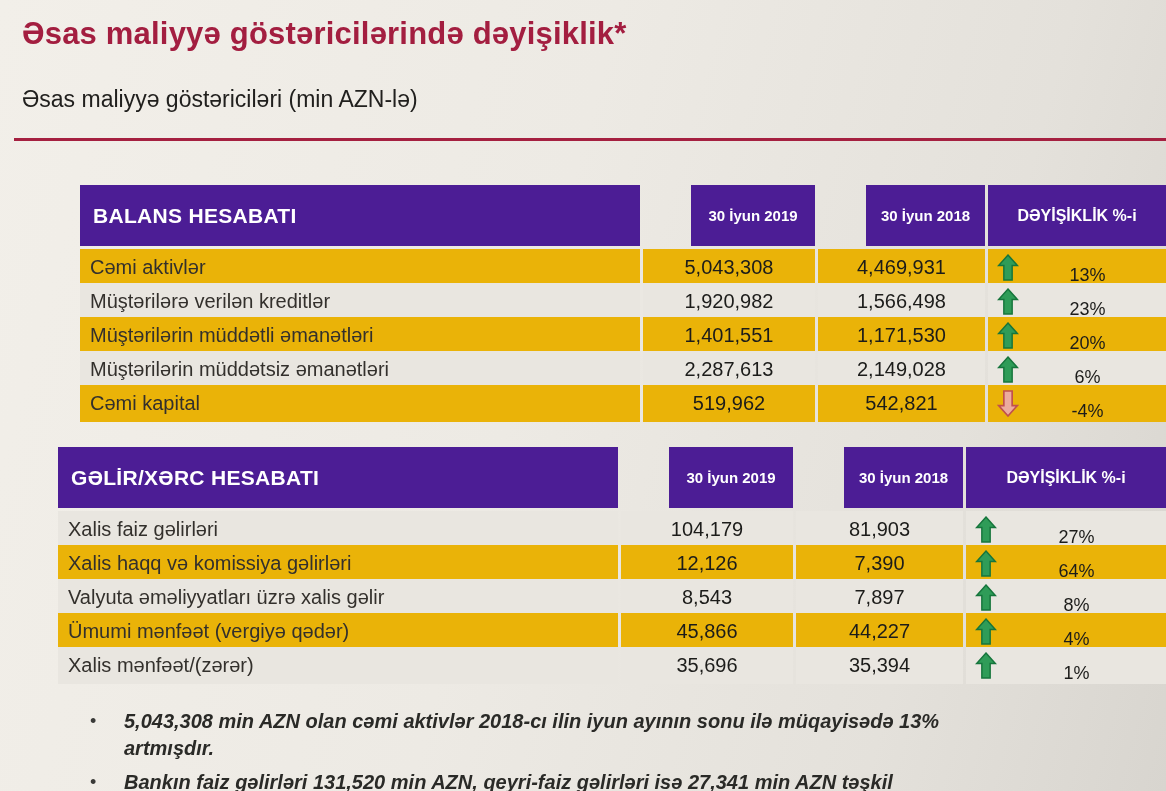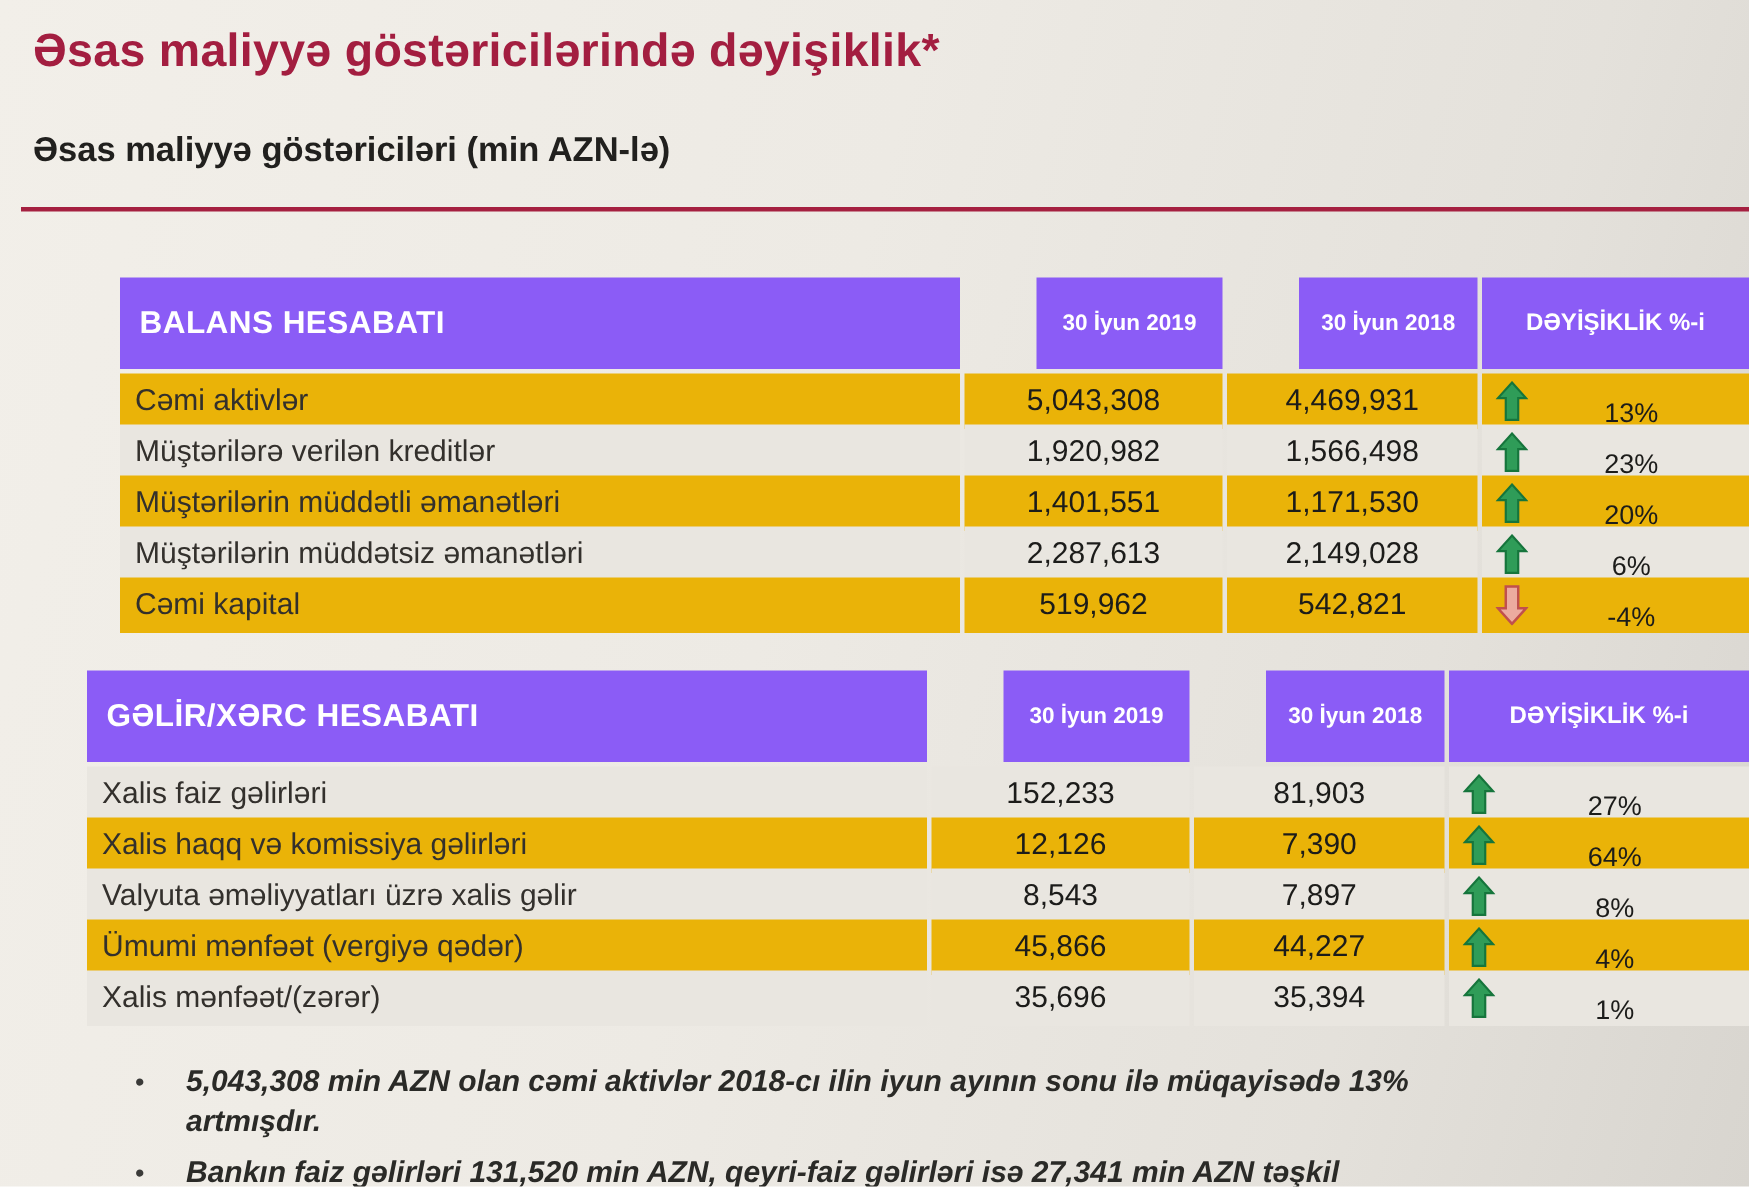--- a/index.html
+++ b/index.html
@@ -9,34 +9,34 @@
     background:linear-gradient(105deg,#f2efe9 0%,#edeae4 45%,#e4e1db 78%,#d8d5cf 100%);
   }
   .slide{position:relative;width:980px;height:791px;}
 
   .title{
     padding:16px 0 0 22px;
     font-size:31px;font-weight:bold;color:#a31e40;letter-spacing:.2px;
   }
   .subtitle{
     margin:34px 0 0 22px;
-    font-size:23px;font-weight:bold;color:#21201e;
+    font-size:23px;font-weight:normal;color:#21201e;
   }
   .rule{
     margin:25px 0 0 14px;height:3px;width:1152px;background:#a52040;
   }
 
   .table{background:transparent;}
   .t1{margin:44px 0 0 80px;width:1086px;}
   .t2{margin:31px 0 0 58px;width:1108px;}
 
   .thead,.trow{display:grid;grid-template-columns:560px 172px 167px 1fr;column-gap:3px;}
   .thead{height:61px;}
   .hcell{
-    background:#8b5cf6;color:#ffffff;display:flex;align-items:center;
+    background:#4c1d95;color:#ffffff;display:flex;align-items:center;
   }
   .hlabel{padding-left:13px;font-size:21px;font-weight:bold;letter-spacing:.3px;}
   .hdate{justify-content:center;font-size:15px;font-weight:bold;margin-left:48px;}
   .hchange{justify-content:center;font-size:16px;font-weight:bold;}
 
   .tbody{display:flex;flex-direction:column;row-gap:3px;margin-top:3px;}
   .trow{height:31px;}
   .cell{display:flex;align-items:center;}
   .trow.pink .cell{background:#eab308;}
   .trow.light .cell{background:#e9e6e0;}
@@ -138,21 +138,21 @@
   <section class="table t2">
     <div class="thead">
       <div class="hcell hlabel">GƏLİR/XƏRC HESABATI</div>
       <div class="hcell hdate">30 İyun 2019</div>
       <div class="hcell hdate">30 İyun 2018</div>
       <div class="hcell hchange">DƏYİŞİKLİK %-i</div>
     </div>
     <div class="tbody">
   <div class="trow light">
     <div class="cell clabel">Xalis faiz gəlirləri</div>
-    <div class="cell cval">152,233</div>
+    <div class="cell cval">104,179</div>
     <div class="cell cval">81,903</div>
     <div class="cell cchange">
       <svg class="arrow" width="22" height="27" viewBox="0 0 20 26" style="display: block;">
         <path d="M10 1 L19 11 L14 11 L14 25 L6 25 L6 11 L1 11 Z" fill="#2f9c58" stroke="#16753c" stroke-width="1.4"></path>
       </svg>
 
       <span class="pct">27%</span>
     </div>
   </div>
 

